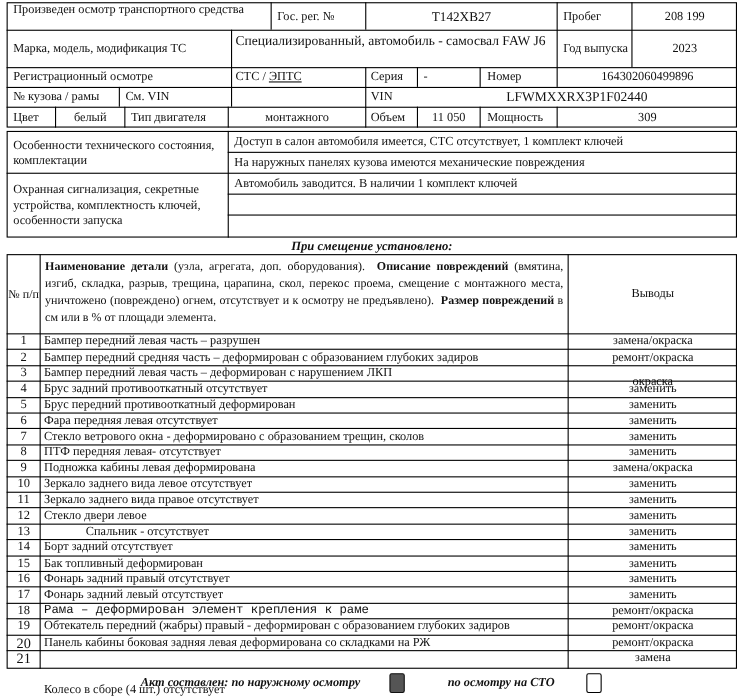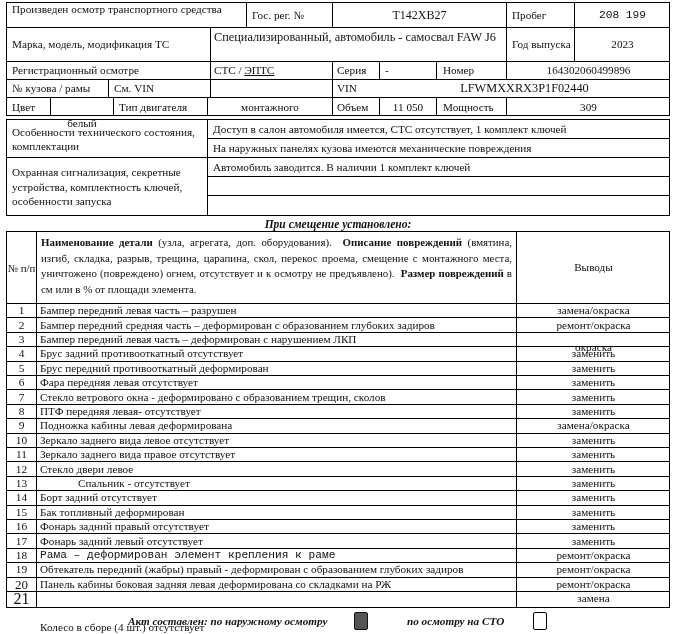--- a/index.html
+++ b/index.html
@@ -46,21 +46,21 @@
   <div class="vl" style="left:113px;top:97px;height:19px;"></div>
   <div class="vl" style="left:207px;top:97px;height:19px;"></div>
   <div class="vl" style="left:379px;top:97px;height:19px;"></div>
   <div class="vl" style="left:436px;top:97px;height:19px;"></div>
   <div class="vl" style="left:506px;top:97px;height:19px;"></div>
 
   <div class="c" style="left:12px;top:3px;width:225px;height:24px;line-height:12px;">Произведен осмотр транспортного средства</div>
   <div class="c mid" style="left:252px;top:3px;width:80px;height:24px;">Гос.  рег. №</div>
   <div class="c ctr" style="left:333px;top:3px;width:173px;height:24px;font-size:12px;">Т142ХВ27</div>
   <div class="c mid" style="left:512px;top:3px;width:62px;height:24px;">Пробег</div>
-  <div class="c ctr" style="left:575px;top:3px;width:95px;height:24px;font-family:Liberation Mono, monospace;">208 199</div>
+  <div class="c ctr" style="left:575px;top:3px;width:95px;height:24px;">208 199</div>
 
   <div class="c mid" style="left:12px;top:28px;width:198px;height:33px;">Марка, модель, модификация ТС</div>
   <div class="c" style="left:214px;top:31px;width:290px;height:30px;font-size:12.3px;line-height:13.5px;">Специализированный, автомобиль - самосвал FAW J6</div>
   <div class="c mid" style="left:512px;top:28px;width:62px;height:33px;line-height:12.5px;">Год выпуска</div>
   <div class="c ctr" style="left:575px;top:28px;width:95px;height:33px;">2023</div>
 
   <div class="c mid" style="left:12px;top:62px;width:198px;height:17px;">Регистрационный осмотре</div>
   <div class="c mid" style="left:214px;top:62px;width:118px;height:17px;">
     <span style="white-space:pre;">СТС / </span>
       <u>ЭПТС</u>
@@ -69,21 +69,21 @@
   <div class="c mid" style="left:385px;top:62px;width:51px;height:17px;">-</div>
   <div class="c mid" style="left:443px;top:62px;width:63px;height:17px;">Номер</div>
   <div class="c ctr" style="left:507px;top:62px;width:163px;height:17px;">164302060499896</div>
 
   <div class="c mid" style="left:12px;top:80px;width:96px;height:17px;">№ кузова / рамы</div>
   <div class="c mid" style="left:114px;top:80px;width:96px;height:17px;">См. VIN</div>
   <div class="c mid" style="left:337px;top:80px;width:42px;height:17px;">VIN</div>
   <div class="c ctr" style="left:379px;top:80px;width:291px;height:17px;font-size:12.3px;">LFWMXXRX3P1F02440</div>
 
   <div class="c mid" style="left:12px;top:98px;width:38px;height:18px;">Цвет</div>
-  <div class="c ctr" style="left:51px;top:114px;width:62px;height:18px;">белый</div>
+  <div class="c ctr" style="left:51px;top:98px;width:62px;height:18px;">белый</div>
   <div class="c mid" style="left:119px;top:98px;width:88px;height:18px;">Тип двигателя</div>
   <div class="c ctr" style="left:208px;top:98px;width:124px;height:18px;">монтажного</div>
   <div class="c mid" style="left:337px;top:98px;width:42px;height:18px;">Объем</div>
   <div class="c ctr" style="left:380px;top:98px;width:56px;height:18px;">11 050</div>
   <div class="c mid" style="left:443px;top:98px;width:63px;height:18px;">Мощность</div>
   <div class="c ctr" style="left:507px;top:98px;width:163px;height:18px;">309</div>
 </div>
 
 <div>
   <div class="c b" style="left:6px;top:119px;width:664px;height:97px;"></div>
@@ -232,21 +232,21 @@
         <div class="c ctr" style="left: 517px; top: 563.2px; width: 153px; height: 13.4px;">ремонт/окраска</div>
       </div>
       <div class="hl" style="left: 6px; top: 576.6px; width: 664px;"></div>
       <div>
         <div class="c ctr" style="left: 7px; top: 577.6px; width: 29px; height: 13.4px; font-size: 13px;">20</div>
         <div class="c mid" style="left: 40px; top: 577.6px; width: 474px; height: 13.4px; white-space: nowrap;">Панель кабины боковая задняя левая деформирована со складками на РЖ</div>
         <div class="c ctr" style="left: 517px; top: 577.6px; width: 153px; height: 13.4px;">ремонт/окраска</div>
       </div>
       <div class="hl" style="left: 6px; top: 591px; width: 664px;"></div>
       <div>
-        <div class="c ctr" style="left: 7px; top: 592px; width: 29px; height: 13.4px; font-size: 16px;">21</div>
+        <div class="c ctr" style="left: 7px; top: 592px; width: 29px; height: 13.4px; font-size: 13px;">21</div>
         <div class="c mid" style="left: 40px; top: 592px; width: 474px; height: 13.4px; white-space: nowrap; margin-top: 29px;">Колесо в сборе (4 шт.) отсутствует</div>
         <div class="c ctr" style="left: 517px; top: 592px; width: 153px; height: 13.4px;">замена</div>
       </div>
     </div>
 </div>
 
 <div>
   <div class="c title-ital" style="left:128px;top:615px;width:220px;height:14px;font-size:11.2px;">Акт составлен: по наружному осмотру</div>
   <div class="chk" id="chk-ext" style="left: 354px; top: 612px; background: rgb(85, 85, 85); border-color: rgb(17, 17, 17);"></div>
   <div class="c title-ital" style="left:407px;top:615px;width:120px;height:14px;font-size:11.2px;">по осмотру на СТО</div>

